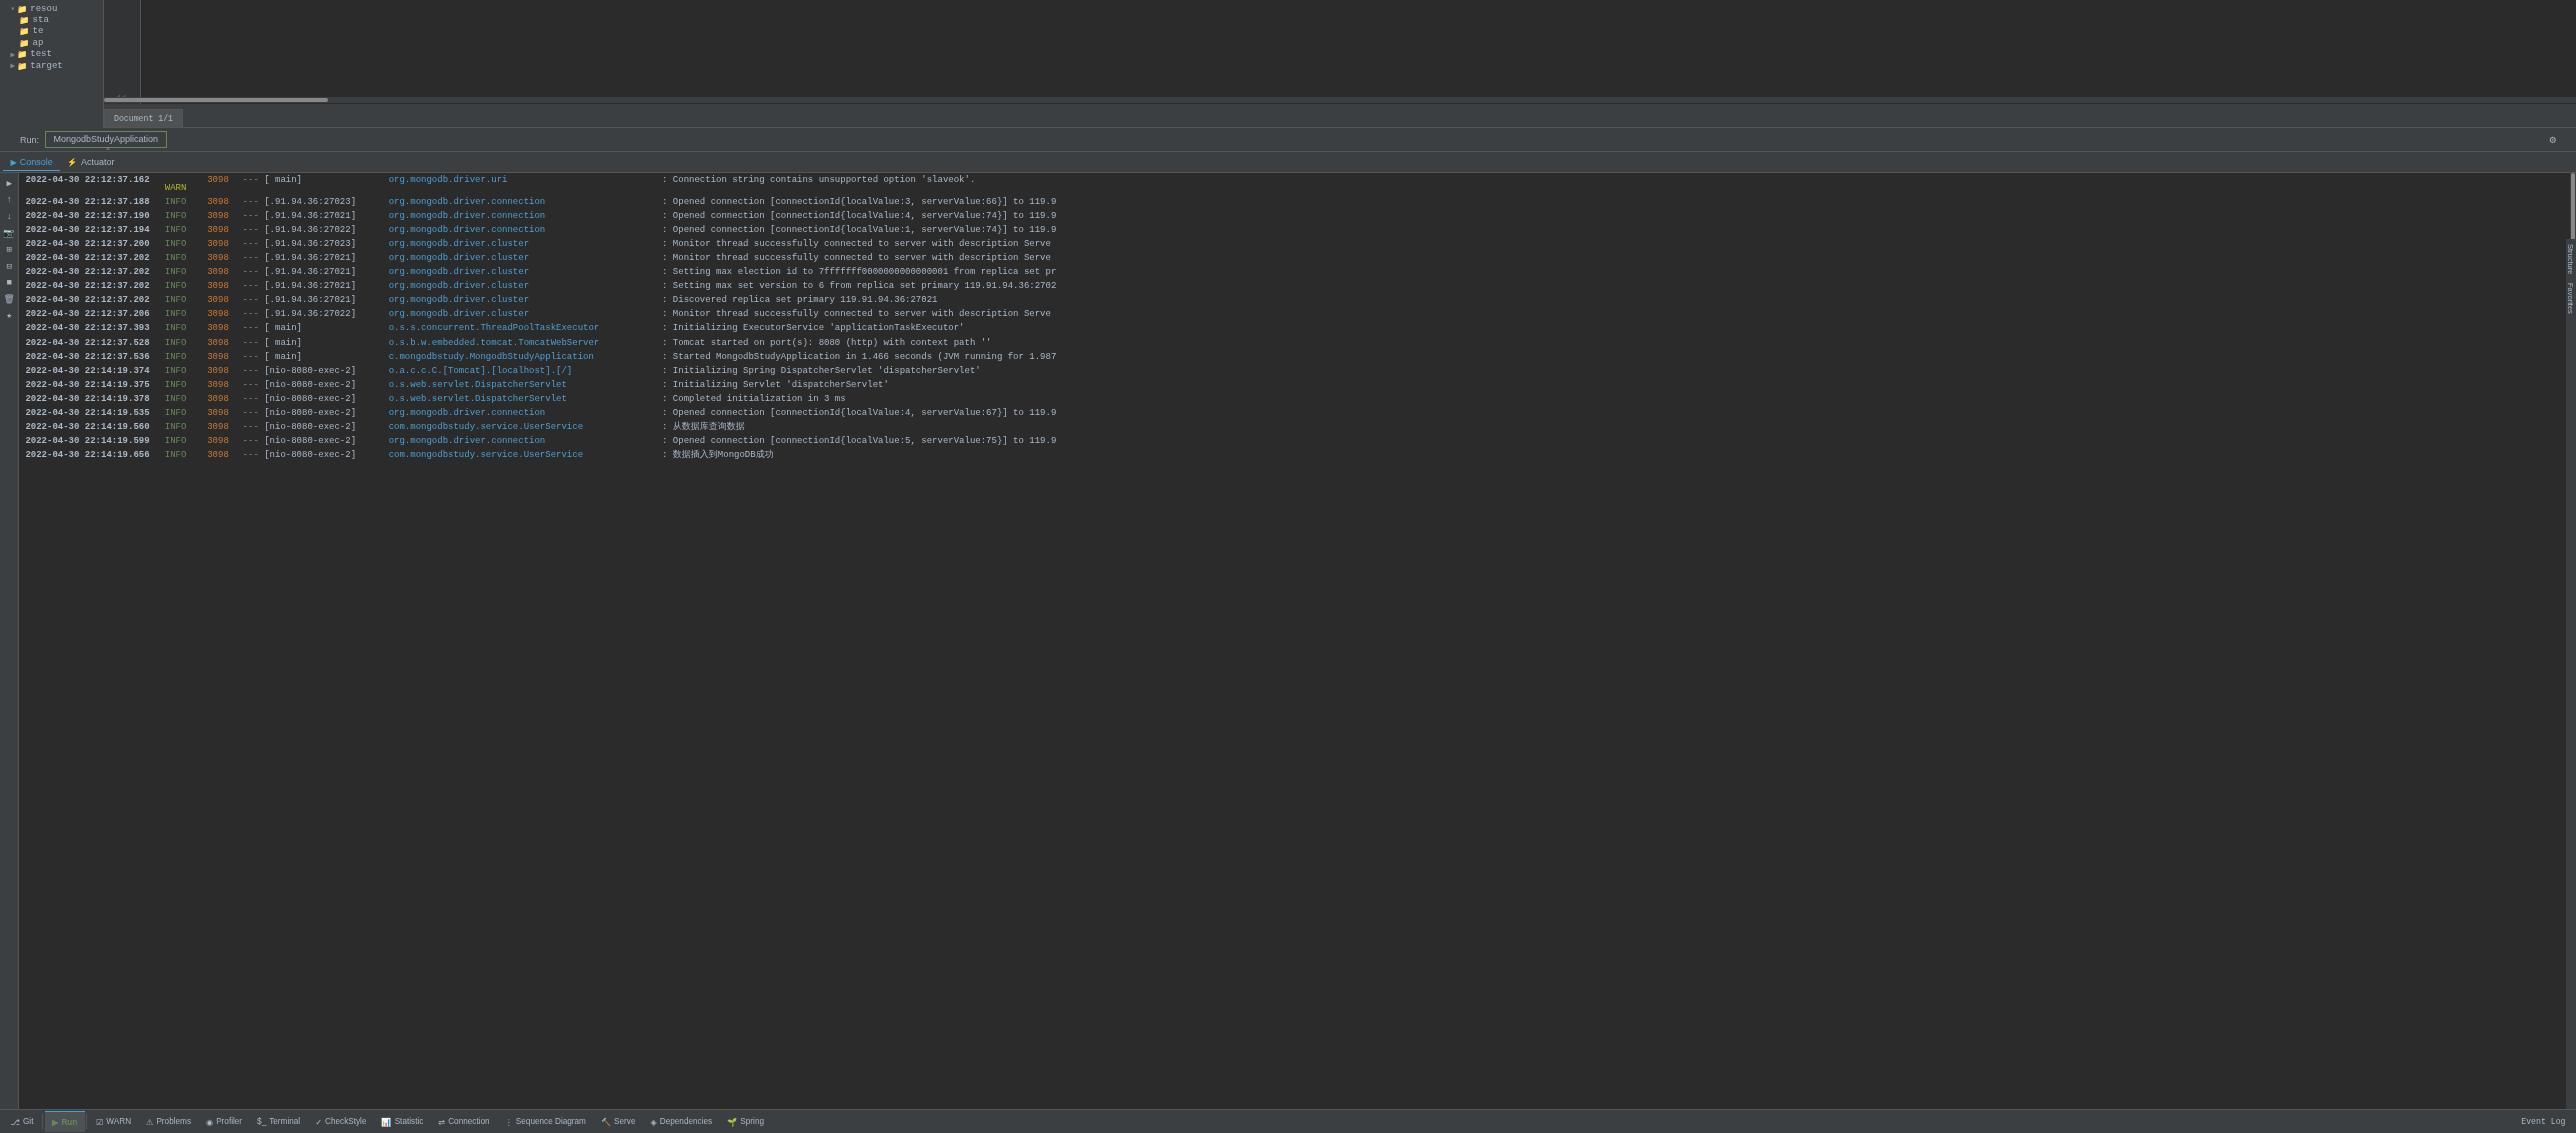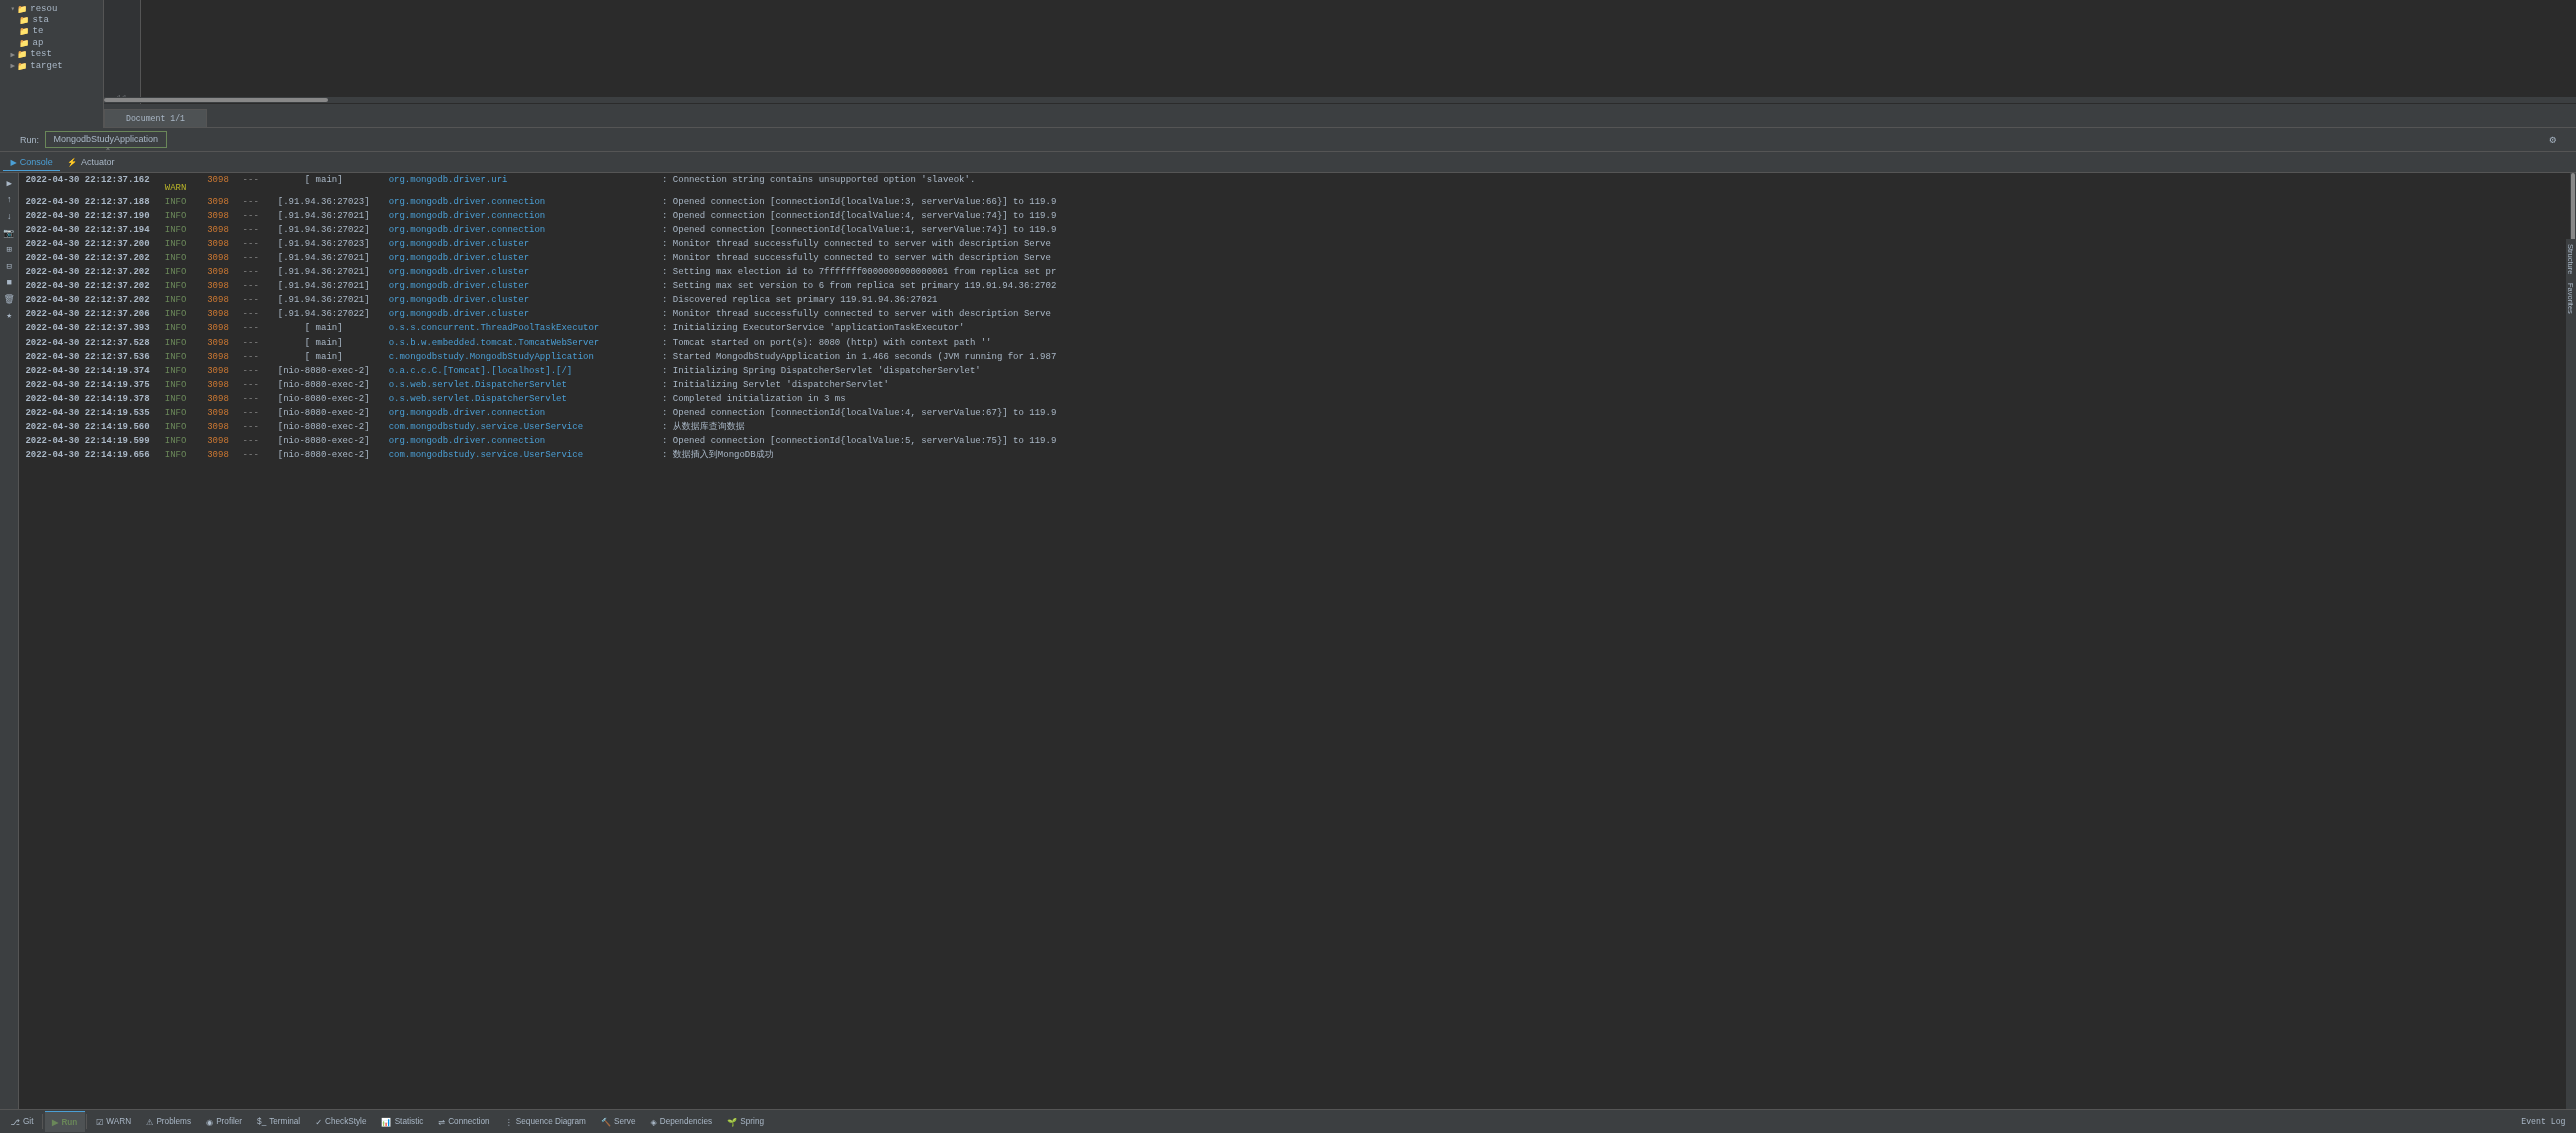--- a/index.html
+++ b/index.html
@@ -79,21 +79,21 @@
       right: 0;
       height: 24px;
       background: #3c3f41;
       border-bottom: 0.7px solid #555;
       display: flex;
       align-items: flex-end;
     }
     .doc-tab {
       display: flex;
       align-items: center;
-      padding: 3px 21px;
+      padding: 3px 9px;
       background: #4e5254;
       border: 0.7px solid #555;
       border-bottom: none;
       color: #a9b7c6;
       font-size: 8.2px;
       cursor: pointer;
       margin-right: 1.5px;
       height: 18px;
     }
 
@@ -217,21 +217,21 @@
       font-size: 9px;
       font-family: 'Courier New', Courier, monospace;
       white-space: nowrap;
       line-height: 12.7px;
     }
 
     .log-timestamp { color: #a9b7c6; min-width: 134px; font-weight: bold; }
     .log-level-warn { color: #bbb529; min-width: 37px; margin-top: 8px; }
     .log-level-info { color: #6a8759; min-width: 37px; }
     .log-pid { color: #cc7832; min-width: 30px; }
-    .log-thread { color: #a9b7c6; min-width: 119px; text-align: center; }
+    .log-thread { color: #a9b7c6; min-width: 119px; text-align: left; }
     .log-logger { color: #4b9fd5; min-width: 268px; }
     .log-message { color: #a9b7c6; }
 
     
     #bottom-bar {
       position: absolute;
       bottom: 0;
       left: 0;
       right: 0;
       height: 24px;

